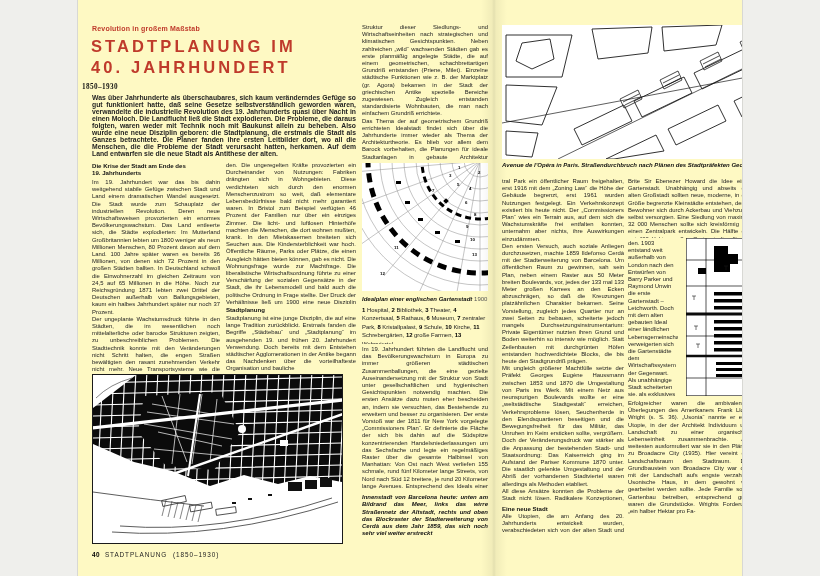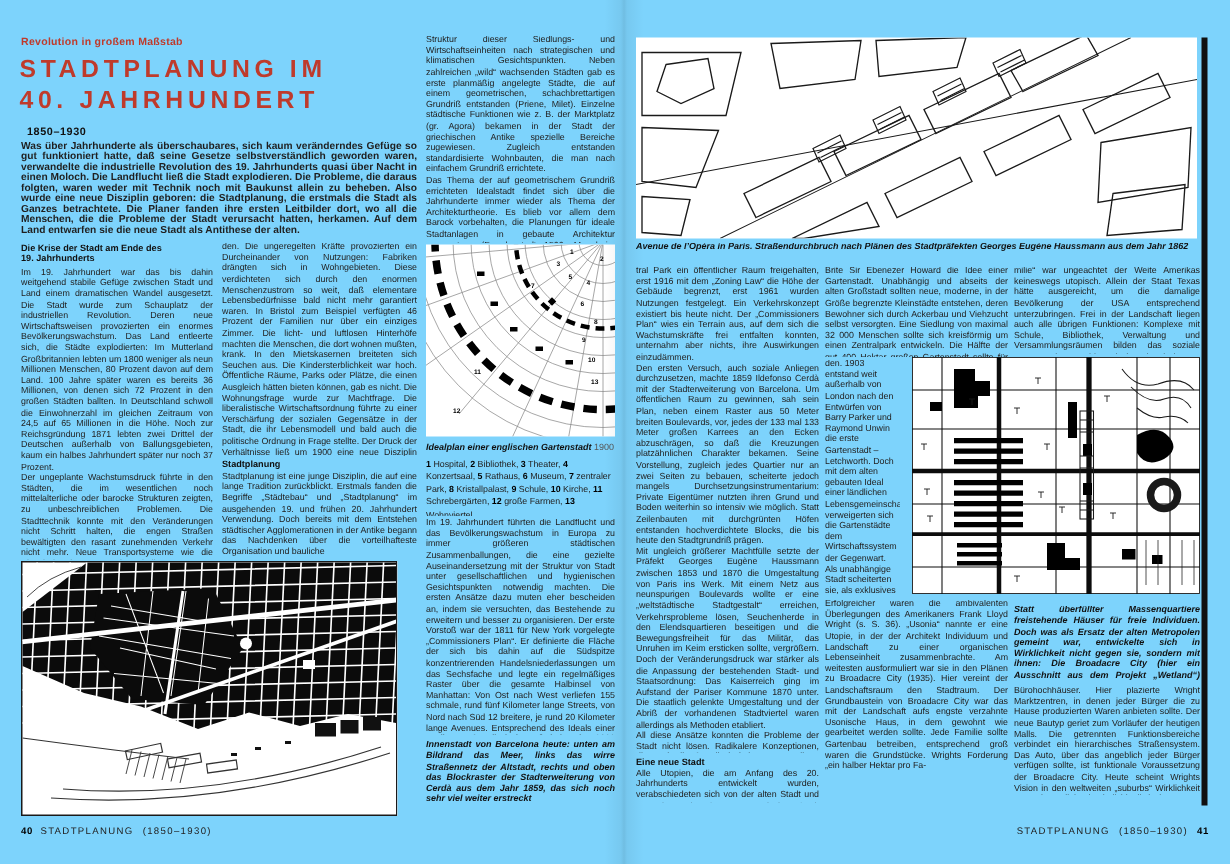--- a/index.html
+++ b/index.html
@@ -1,17 +1,17 @@
 <!DOCTYPE html>
 <html><head>
 <meta charset="utf-8">
 <style>
   * { margin:0; padding:0; box-sizing:border-box; }
   html,body { background:#efefec; }
-  .spread { position:relative; width:820px; height:576px; margin:0 auto; background:#7dd3fc;
+  .spread { position:relative; width:664px; height:576px; margin:0 auto; background:#fef9c3;
             font-family:"Liberation Sans", sans-serif; color:#1c1c1c; overflow:hidden;
             outline:1px solid #d8d8d4;padding-left:44px; }
   .abs { position:absolute; }
   .bt { font-size:5.9px; line-height:7.2px; text-align:justify; white-space:pre-line;
         overflow:hidden; color:#222; }
   .narrow { text-align:left; }
   .head { font-weight:bold; font-size:6.1px; line-height:7.2px; white-space:pre-line; color:#111; }
   .cap { font-style:italic; font-weight:bold; font-size:6px; line-height:7.3px;
          text-align:justify; overflow:hidden; color:#101010; }
   .kicker { font-size:7px; font-weight:bold; letter-spacing:0.2px; }
@@ -37,21 +37,21 @@
 <body>
 
 <div class="spread">
 
   <div>
     <div class="abs kicker accent" style="left: 14px; top: 25px; color: rgb(191, 58, 43);">Revolution in großem Maßstab</div>
 
     <div class="abs title accent" style="left: 13px; top: 36px; color: rgb(191, 58, 43);">STADTPLANUNG IM</div>
     <div class="abs title accent" style="left: 13px; top: 57px; color: rgb(191, 58, 43);">40. JAHRHUNDERT</div>
 
-    <div class="abs dates" style="left:18px; top:83px;">1850–1930</div>
+    <div class="abs dates" style="left:4px; top:83px;font-family:Liberation Serif, serif;">1850–1930</div>
 
     <div class="abs intro" style="left:14px; top:94px; width:264px; height:64px;">Was über Jahrhunderte als überschaubares, sich kaum veränderndes Gefüge so gut funktioniert hatte, daß seine Gesetze selbstverständlich geworden waren, verwandelte die industrielle Revolution des 19. Jahrhunderts quasi über Nacht in einen Moloch. Die Landflucht ließ die Stadt explodieren. Die Probleme, die daraus folgten, waren weder mit Technik noch mit Baukunst allein zu beheben. Also wurde eine neue Disziplin geboren: die Stadtplanung, die erstmals die Stadt als Ganzes betrachtete. Die Planer fanden ihre ersten Leitbilder dort, wo all die Menschen, die die Probleme der Stadt verursacht hatten, herkamen. Auf dem Land entwarfen sie die neue Stadt als Antithese der alten.</div>
 
     <div class="abs head" style="left:14px; top:162px; width:128px;">Die Krise der Stadt am Ende des
 19. Jahrhunderts</div>
     <div class="abs bt" style="left:14px; top:179px; width:128px; height:194px;">Im 19. Jahrhundert war das bis dahin weitgehend stabile Gefüge zwischen Stadt und Land einem dramatischen Wandel ausgesetzt. Die Stadt wurde zum Schauplatz der industriellen Revolution. Deren neue Wirtschaftsweisen provozierten ein enormes Bevölkerungswachstum. Das Land entleerte sich, die Städte explodierten: Im Mutterland Großbritannien lebten um 1800 weniger als neun Millionen Menschen, 80 Prozent davon auf dem Land. 100 Jahre später waren es bereits 36 Millionen, von denen sich 72 Prozent in den großen Städten ballten. In Deutschland schwoll die Einwohnerzahl im gleichen Zeitraum von 24,5 auf 65 Millionen in die Höhe. Noch zur Reichsgründung 1871 lebten zwei Drittel der Deutschen außerhalb von Ballungsgebieten, kaum ein halbes Jahrhundert später nur noch 37 Prozent.
 Der ungeplante Wachstumsdruck führte in den Städten, die im wesentlichen noch mittelalterliche oder barocke Strukturen zeigten, zu unbeschreiblichen Problemen. Die Stadttechnik konnte mit den Veränderungen nicht Schritt halten, die engen Straßen bewältigten den rasant zunehmenden Verkehr nicht mehr. Neue Transportsysteme wie die Eisenbahn konnten aufgrund ihres enormen Flächenbedarfs nur vor der Stadt untergebracht wer-</div>
 
     <div class="abs bt" style="left:148px; top:162px; width:130px; height:142px;">den. Die ungeregelten Kräfte provozierten ein Durcheinander von Nutzungen: Fabriken drängten sich in Wohngebieten. Diese verdichteten sich durch den enormen Menschenzustrom so weit, daß elementare Lebensbedürfnisse bald nicht mehr garantiert waren. In Bristol zum Beispiel verfügten 46 Prozent der Familien nur über ein einziges Zimmer. Die licht- und luftlosen Hinterhöfe machten die Menschen, die dort wohnen mußten, krank. In den Mietskasernen breiteten sich Seuchen aus. Die Kindersterblichkeit war hoch. Öffentliche Räume, Parks oder Plätze, die einen Ausgleich hätten bieten können, gab es nicht. Die Wohnungsfrage wurde zur Machtfrage. Die liberalistische Wirtschaftsordnung führte zu einer Verschärfung der sozialen Gegensätze in der Stadt, die ihr Lebensmodell und bald auch die politische Ordnung in Frage stellte. Der Druck der Verhältnisse ließ um 1900 eine neue Disziplin entstehen: die Stadtplanung.</div>
     <div class="abs head" style="left:148px; top:306px; width:130px;">Stadtplanung</div>

